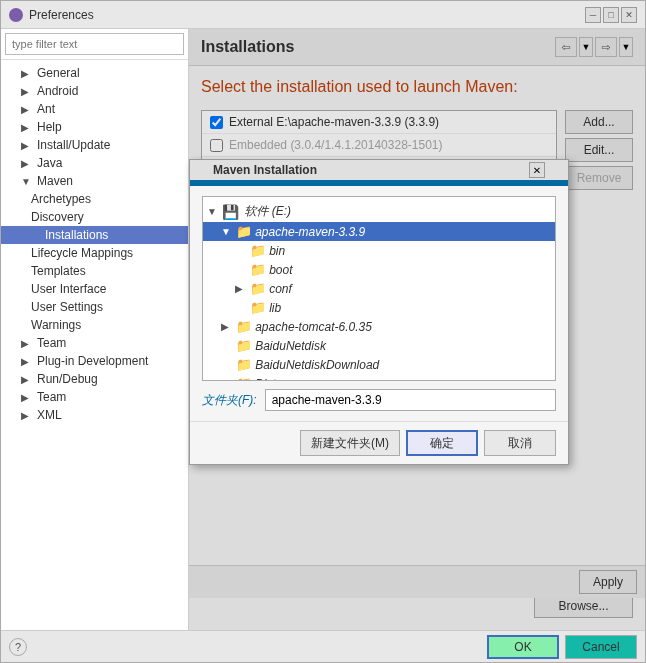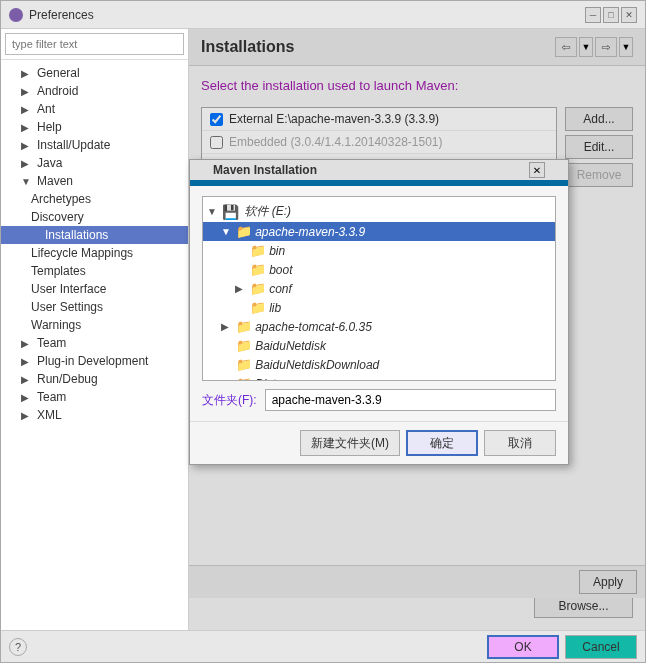--- a/index.html
+++ b/index.html
@@ -97,21 +97,21 @@
     .toolbar-dropdown { width: 14px; height: 20px; border: 1px solid #bbb; background: #e8e8e8; cursor: pointer; display: flex; align-items: center; justify-content: center; font-size: 9px; }
 
     .panel-content {
       flex: 1;
       padding: 12px;
       display: flex;
       flex-direction: column;
       gap: 8px;
     }
 
-    .select-label { font-size: 13px; color: #a21caf; margin-bottom: 6px; }
+    .select-label { font-size: 16px; color: #c2410c; margin-bottom: 6px; }
 
     .installations-list {
       border: 1px solid #aaa;
       background: #fff;
       flex: 1;
       max-height: 80px;
     }
     .install-item {
       display: flex;
       align-items: center;
@@ -198,21 +198,21 @@
     .indent-0 { padding-left: 4px; }
     .indent-1 { padding-left: 18px; }
     .indent-2 { padding-left: 32px; }
 
     .folder-path-row {
       display: flex;
       align-items: center;
       gap: 8px;
       margin-top: 4px;
     }
-    .folder-label { font-size: 12px; color: #6d28d9; white-space: nowrap; }
+    .folder-label { font-size: 12px; color: #0369a1; white-space: nowrap; font-style: italic; }
     .folder-input {
       flex: 1;
       height: 22px;
       border: 1px solid #aaa;
       padding: 2px 6px;
       font-size: 12px;
       background: #fff;
     }
 
     .dialog-footer {
@@ -255,21 +255,21 @@
     .bottom-btn {
       height: 24px;
       min-width: 72px;
       border: 1px solid #aaa;
       background: #14b8a6;
       cursor: pointer;
       font-size: 12px;
       color: #333;
       padding: 0 8px;
     }
-    .bottom-btn.primary { border: 2px solid #3d6cc0; background: #f0abfc; }
+    .bottom-btn.primary { border: 2px solid #3d6cc0; background: #86efac; }
   </style>
 </head>
 <body>
 
 <div class="main-window">
 
   <div class="title-bar">
     <div class="title-bar-left">
       <div class="title-icon"></div>
       <span class="title-text">Preferences</span>

